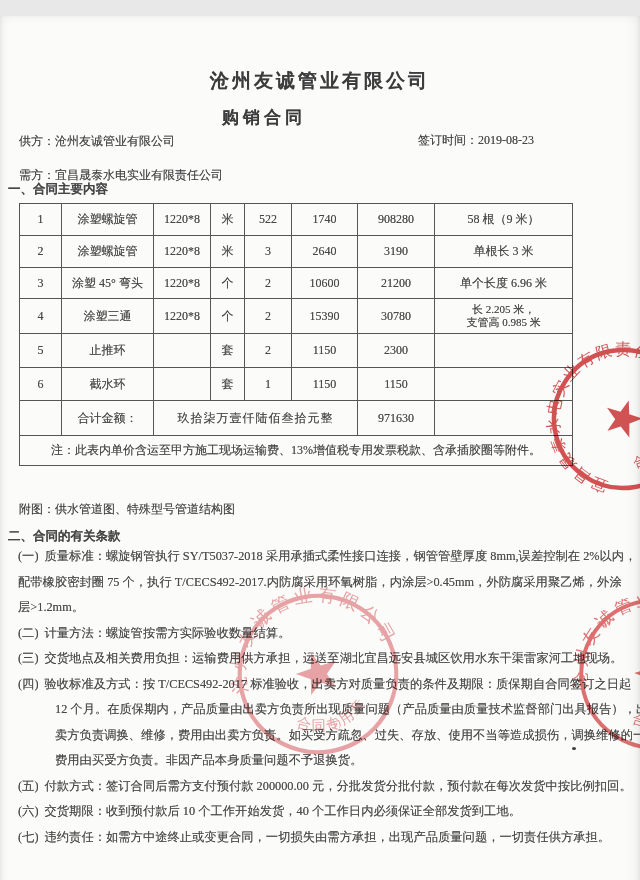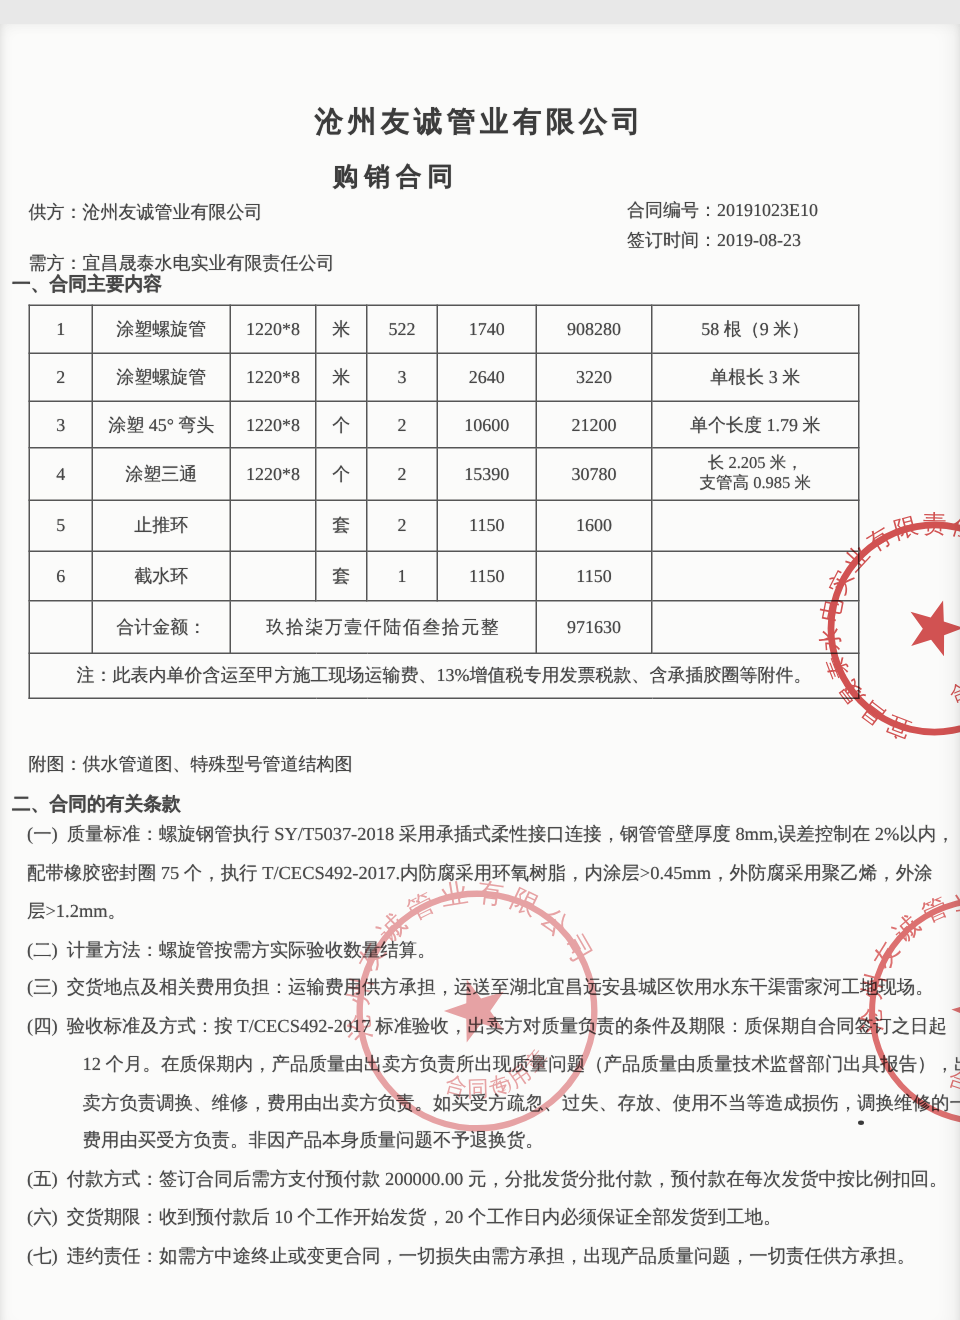--- a/index.html
+++ b/index.html
@@ -51,21 +51,20 @@
   <div class="abs doc-title soft">购销合同</div>
 
   <div class="abs line12 party-supplier soft">
     <span>供方：</span><span>沧州友诚管业有限公司</span>
   </div>
   <div class="abs line12 party-buyer soft">
     <span>需方：</span><span>宜昌晟泰水电实业有限责任公司</span>
   </div>
 
   <div class="abs meta-block soft">
-    <div><span>合同编号：</span><span>20191023E10</span></div>
     <div><span>签订时间：</span><span>2019-08-23</span></div>
   </div>
 
   <div class="abs sec-title sec1 soft">一、合同主要内容</div>
 
   <table class="items soft">
     <colgroup>
       <col style="width:42px">
         <col style="width:92px">
         <col style="width:57px">
@@ -86,32 +85,32 @@
       <td>908280</td>
       <td>58 根（9 米）</td>
     </tr>
     <tr class="h32">
       <td>2</td>
       <td>涂塑螺旋管</td>
       <td>1220*8</td>
       <td>米</td>
       <td>3</td>
       <td>2640</td>
-      <td>3220</td>
+      <td>3190</td>
       <td>单根长 3 米</td>
     </tr>
     <tr class="h31">
       <td>3</td>
       <td>涂塑 45° 弯头</td>
       <td>1220*8</td>
       <td>个</td>
       <td>2</td>
       <td>10600</td>
       <td>21200</td>
-      <td>单个长度 1.79 米</td>
+      <td>单个长度 6.96 米</td>
     </tr>
     <tr class="h35">
       <td>4</td>
       <td>涂塑三通</td>
       <td>1220*8</td>
       <td>个</td>
       <td>2</td>
       <td>15390</td>
       <td>30780</td>
       <td>
@@ -119,21 +118,21 @@
         <div class="rmk2">支管高 0.985 米</div>
       </td>
     </tr>
     <tr class="h34">
       <td>5</td>
       <td>止推环</td>
       <td></td>
       <td>套</td>
       <td>2</td>
       <td>1150</td>
-      <td>1600</td>
+      <td>2300</td>
       <td></td>
     </tr>
     <tr class="h33">
       <td>6</td>
       <td>截水环</td>
       <td></td>
       <td>套</td>
       <td>1</td>
       <td>1150</td>
       <td>1150</td>
@@ -186,21 +185,21 @@
       </div>
     <div class="tline indent">
         <span>费用由买受方负责。非因产品本身质量问题不予退换货。</span>
       </div>
     <div class="tline">
         <span class="mk">(五)</span>
         <span>付款方式：签订合同后需方支付预付款 200000.00 元，分批发货分批付款，预付款在每次发货中按比例扣回。</span>
       </div>
     <div class="tline">
         <span class="mk">(六)</span>
-        <span>交货期限：收到预付款后 10 个工作开始发货，20 个工作日内必须保证全部发货到工地。</span>
+        <span>交货期限：收到预付款后 10 个工作开始发货，40 个工作日内必须保证全部发货到工地。</span>
       </div>
     <div class="tline">
         <span class="mk">(七)</span>
         <span>违约责任：如需方中途终止或变更合同，一切损失由需方承担，出现产品质量问题，一切责任供方承担。</span>
       </div>
   </div>
 
   <div class="stamp stamp-a">
     <svg viewBox="0 0 200 200">
       <circle cx="100" cy="100" r="92" fill="none" stroke="currentColor" stroke-width="6"></circle>

